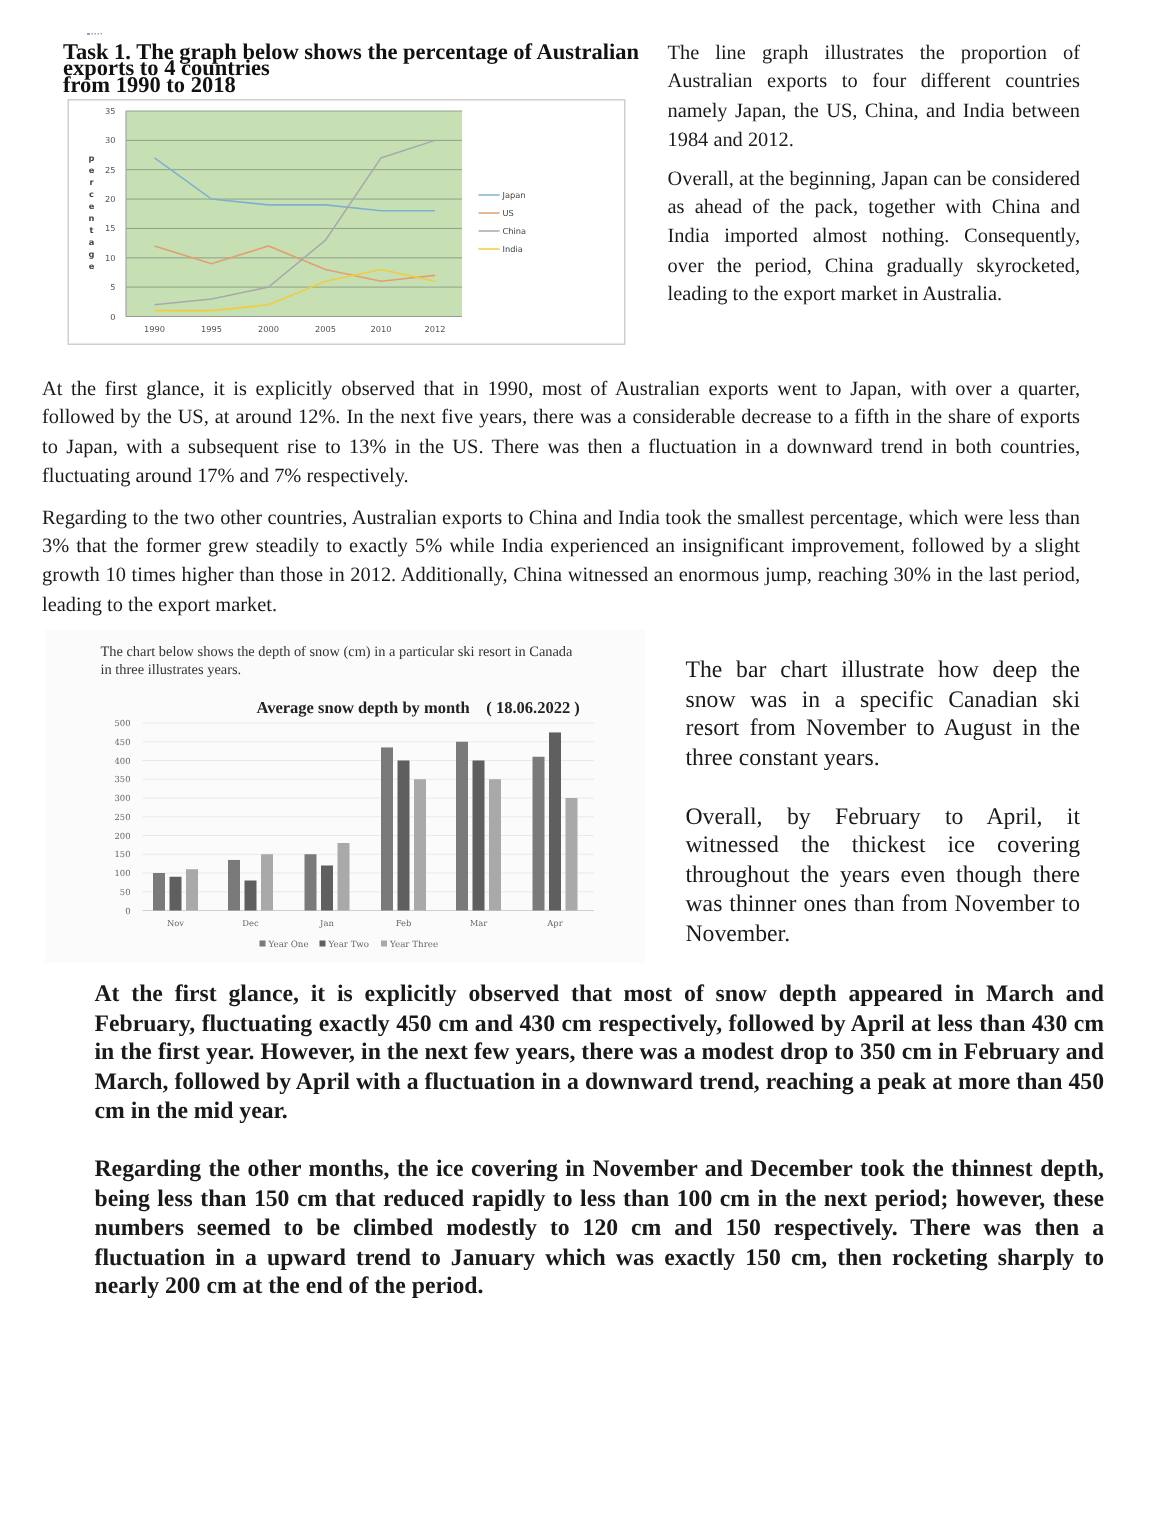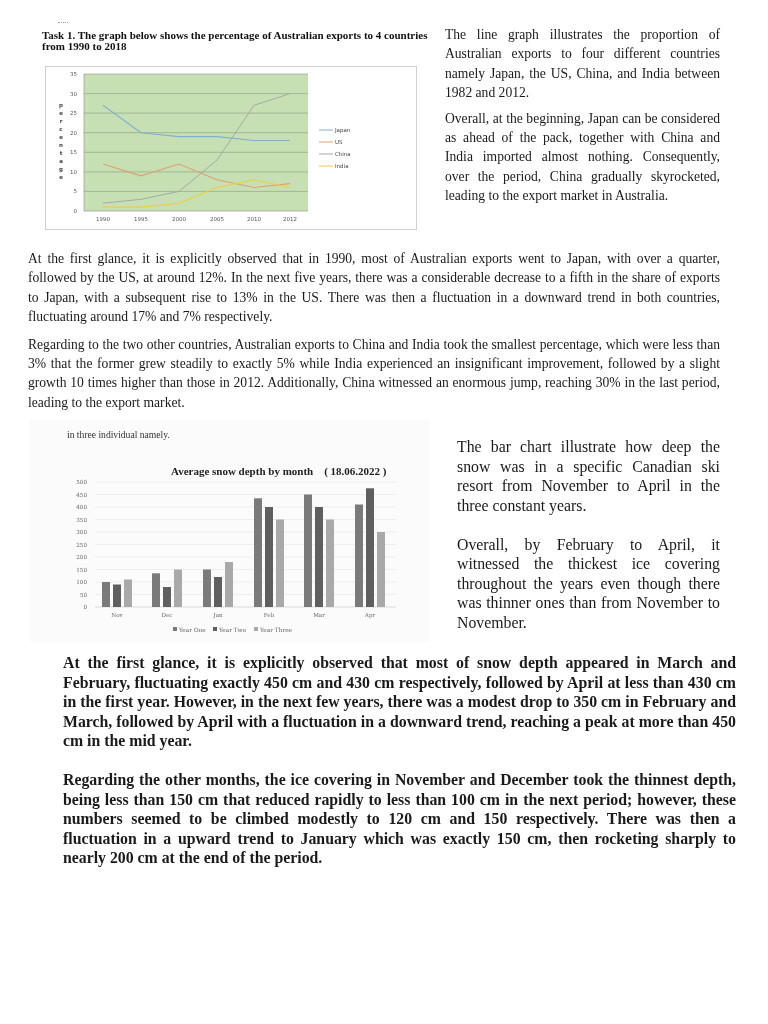--- a/index.html
+++ b/index.html
@@ -1,21 +1,21 @@
 <!DOCTYPE html>
 <html><head>
 <meta charset="utf-8">
 <style>
   html, body { margin: 0; padding: 0; background: #ffffff; }
   body { width: 768px; height: 1024px; position: relative; overflow: hidden; font-family: "Liberation Serif", serif; color: #1a1a1a; }
   .abs { position: absolute; }
   .txt13 { font-size: 13.6px; line-height: 19.4px; text-align: justify; }
   .txt16 { font-size: 15.8px; line-height: 19.5px; text-align: justify; }
   p { margin: 0; }
-  .task-title { font-family: "Liberation Serif", serif; font-weight: bold; font-size: 11px; line-height: 11px; color: #111; }
+  .task-title { font-family: "Liberation Serif", serif; font-weight: bold; font-size: 15px; line-height: 11px; color: #111; }
   .chart-frame { border: 1px solid #cfcfcf; background: #fff; }
   .axis-tick { font-family: "DejaVu Sans", sans-serif; font-size: 5.5px; fill: #555; }
   .legend-txt { font-family: "DejaVu Sans", sans-serif; font-size: 5.5px; fill: #444; }
   .bar-caption { font-family: "Liberation Serif", serif; font-size: 9.6px; line-height: 12px; color: #333; }
   .bar-title { font-family: "Liberation Serif", serif; font-weight: bold; font-size: 11px; fill: #222; }
   .bar-tick { font-family: "DejaVu Serif", serif; font-size: 5.6px; fill: #666; }
   .bar-legend { font-family: "DejaVu Serif", serif; font-size: 5.8px; fill: #666; }
 </style>
 </head>
 <body>
@@ -89,32 +89,33 @@
         <line x1="273" x2="287" y1="87" y2="87" stroke="#a8a8a8" stroke-width="1"></line>
         <text class="legend-txt" x="289" y="89">China</text>
         <line x1="273" x2="287" y1="99" y2="99" stroke="#f0cc40" stroke-width="1"></line>
         <text class="legend-txt" x="289" y="101">India</text>
       </g>
     </svg>
   </div>
 </div>
 
 <div class="abs txt13" style="left:445px; top:25px; width:275px;">
-  <p style="margin-bottom:6px;">The line graph illustrates the proportion of Australian exports to four different countries namely Japan, the US, China, and India between 1982 and 2012.</p>
+  <p style="margin-bottom:6px;">The line graph illustrates the proportion of Australian exports to four different countries namely Japan, the US, China, and India between 1984 and 2012.</p>
   <p>Overall, at the beginning, Japan can be considered as ahead of the pack, together with China and India imported almost nothing. Consequently, over the period, China gradually skyrocketed, leading to the export market in Australia.</p>
 </div>
 
 <div class="abs txt13" style="left:28px; top:233px; width:692px;margin-top:16px;">
   <p style="margin-bottom:8px;">At the first glance, it is explicitly observed that in 1990, most of Australian exports went to Japan, with over a quarter, followed by the US, at around 12%. In the next five years, there was a considerable decrease to a fifth in the share of exports to Japan, with a subsequent rise to 13%  in the US. There was then a fluctuation in a downward trend in both countries, fluctuating around 17% and 7% respectively.</p>
   <p>Regarding to the two other countries, Australian exports to China and India took the smallest percentage, which were less than 3% that the former grew steadily to exactly 5% while India experienced an insignificant improvement, followed by a slight growth 10 times higher than those in 2012. Additionally, China witnessed an enormous jump, reaching 30% in the last period, leading to the export market.</p>
 </div>
 
 <div class="abs" style="left:30px; top:420px; width:400px; height:222px; background:#fbfbfb;">
   <div class="abs bar-caption" style="left:37px; top:9px; width:360px;">
-    <div>in three individual namely.</div>
+    <div>The chart below shows the depth of snow (cm) in a particular ski resort in Canada</div>
+    <div>in three illustrates years.</div>
   </div>
   <svg class="abs" style="left:0; top:0;" width="400" height="222" viewBox="0 0 400 222">
     <text class="bar-title" x="141" y="55" xml:space="preserve">Average snow depth by month    ( 18.06.2022 )</text>
 
     <g stroke="#e6e6e6" stroke-width="0.6">
       <line x1="65" x2="366" y1="62" y2="62"></line>
       <line x1="65" x2="366" y1="74.5" y2="74.5"></line>
       <line x1="65" x2="366" y1="87" y2="87"></line>
       <line x1="65" x2="366" y1="99.5" y2="99.5"></line>
       <line x1="65" x2="366" y1="112" y2="112"></line>
@@ -182,20 +183,20 @@
       <text class="bar-legend" x="149" y="211.5">Year One</text>
       <rect x="183" y="207" width="4" height="4" fill="#5f5f5f"></rect>
       <text class="bar-legend" x="189" y="211.5">Year Two</text>
       <rect x="224" y="207" width="4" height="4" fill="#a9a9a9"></rect>
       <text class="bar-legend" x="230" y="211.5">Year Three</text>
     </g>
   </svg>
 </div>
 
 <div class="abs txt16" style="left:457px; top:437px; width:263px;">
-  <p style="margin-bottom:19.5px;">The bar chart illustrate how deep the snow was in a specific Canadian ski resort from November to April in the three constant years.</p>
+  <p style="margin-bottom:19.5px;">The bar chart illustrate how deep the snow was in a specific Canadian ski resort from November to August in the three constant years.</p>
   <p>Overall, by February to April, it witnessed the thickest ice covering throughout the years even though there was thinner ones than from November to November.</p>
 </div>
 
 <div class="abs txt16" style="left:63px; top:653px; width:673px;font-weight:bold;">
   <p style="margin-bottom:19.5px;">At the first glance, it is explicitly observed that most of snow depth appeared in March and February, fluctuating exactly 450 cm and 430 cm respectively, followed by April at less than 430 cm in the first year. However, in the next few years, there was a modest drop to 350 cm in February and March, followed by April with a fluctuation in a downward trend, reaching a peak at more than 450 cm in the mid year.</p>
   <p>Regarding the other months, the ice covering in November and December took the thinnest depth, being less than 150 cm that reduced rapidly to less than 100 cm in the next period; however, these numbers seemed to be climbed modestly to 120 cm and 150 respectively. There was then a fluctuation in a upward trend to January which was exactly 150 cm, then rocketing sharply to nearly 200 cm at the end of the period.</p>
 </div>
 
 </body></html>

